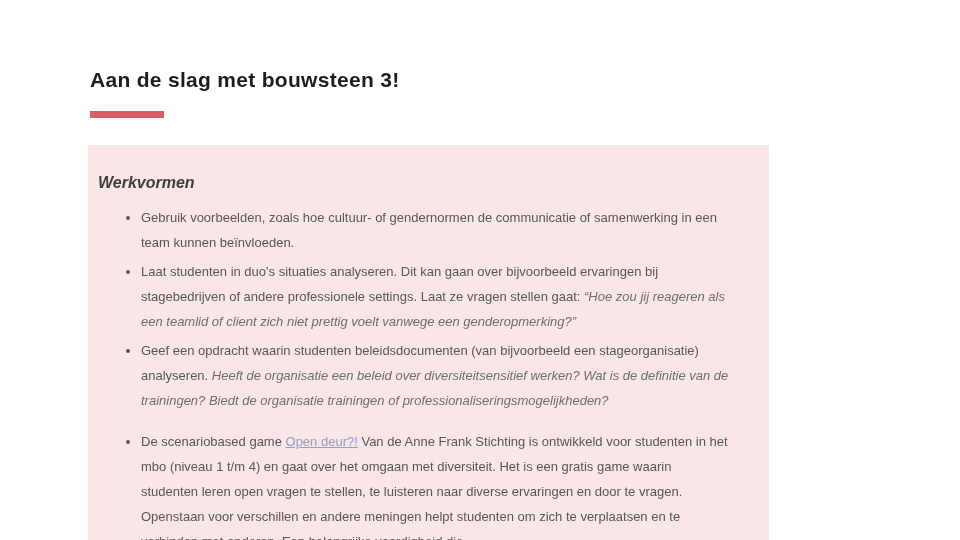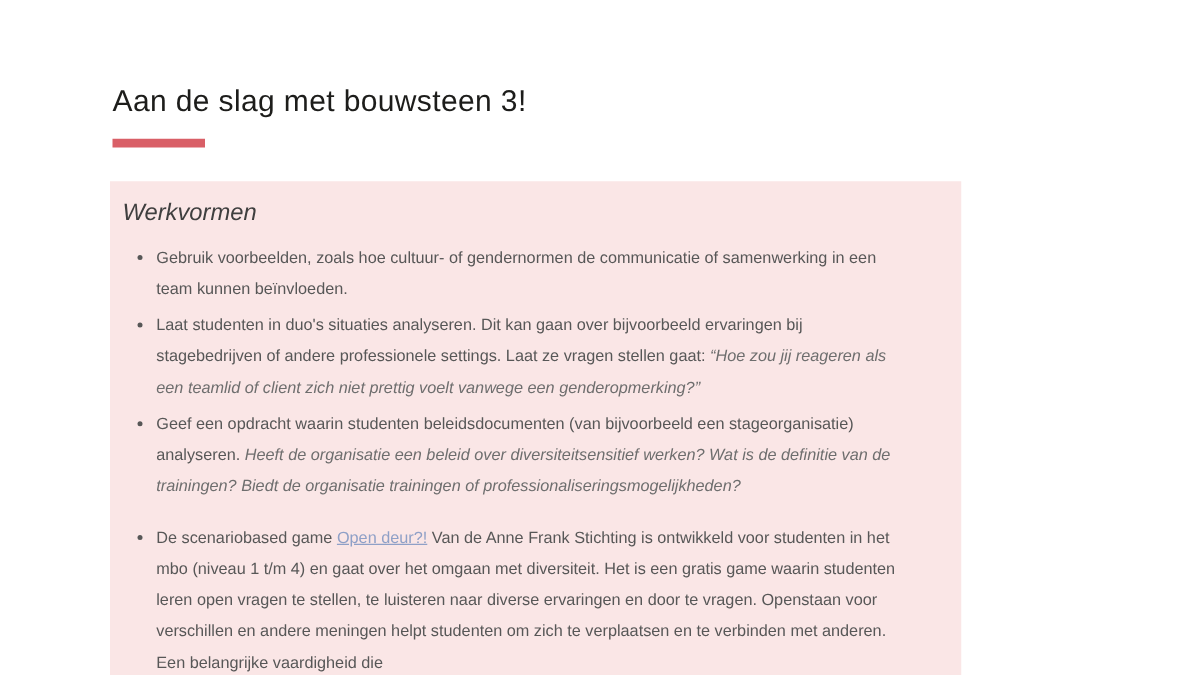--- a/index.html
+++ b/index.html
@@ -17,56 +17,56 @@
     width:960px;height:540px;
     background:#ffffff;
     overflow:hidden;
     position:relative;
     font-family:"Liberation Sans", sans-serif;
   }
   .page-title{
     position:absolute;
     left:90px;top:68px;
     margin:0;
-    font-size:24px;
-    font-weight:normal;
+    font-size:21px;
+    font-weight:bold;
     color:var(--heading);
     letter-spacing:0.3px;
   }
   .accent-bar{
     position:absolute;
     left:90px;top:111px;
     width:74px;height:7px;
     background:var(--accent);
   }
   .content-box{
     position:absolute;
     left:88px;top:145px;
     width:681px;height:600px;
     background:var(--box-bg);
     padding:18px 4px 20px 10px;
     color:var(--body-text);
     font-size:13px;
   }
   .sec-heading{
-    font-weight:normal;
+    font-weight:bold;
     font-style:italic;
     color:var(--sec-heading);
-    font-size:19px;
+    font-size:16px;
     line-height:16px;
-    margin:0 0 14px 0;
+    margin:12px 0 14px 0;
   }
   .bullet-list{
     margin:0 0 16px 0;
     padding:0 0 0 27px;
     list-style:disc;
   }
   .bullet-list li{
     line-height:25px;
-    margin:0 0 4px 0;
+    margin:0 0 4px 16px;
     padding-right:36px;
   }
   .seg-italic{
     font-style:italic;
     color:var(--quote);
   }
   .inline-link{
     color:var(--link);
     cursor:pointer;
   }

